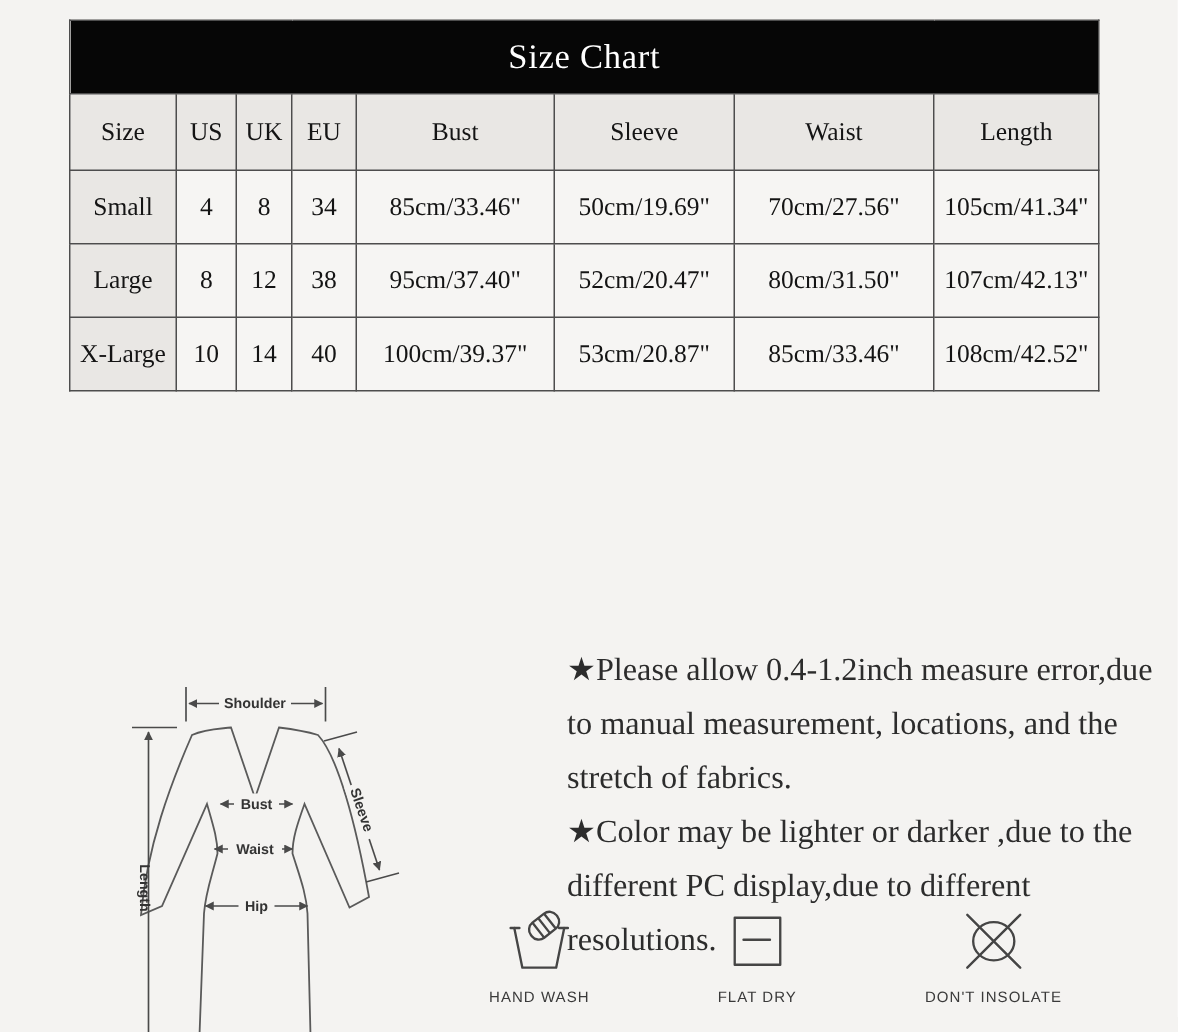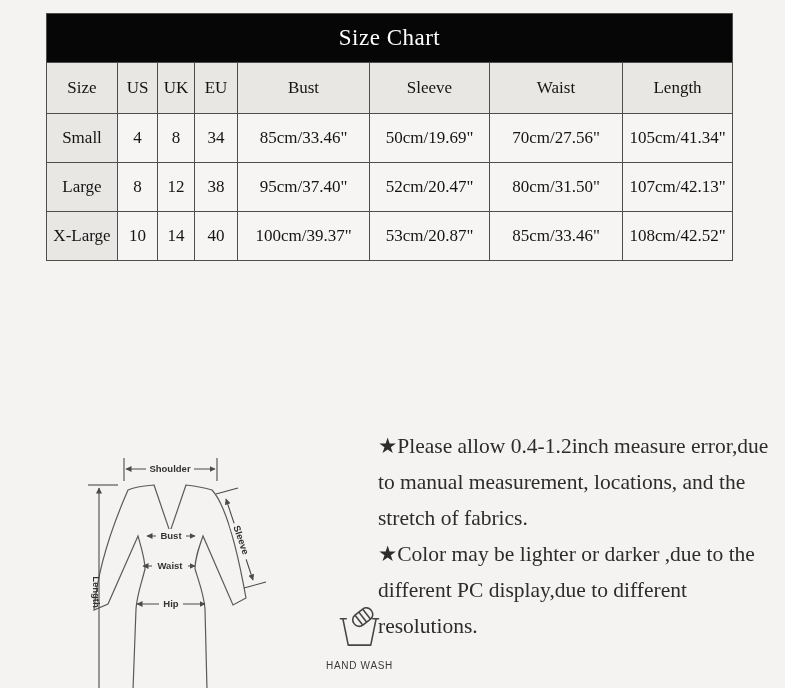--- a/index.html
+++ b/index.html
@@ -227,17 +227,32 @@
         <g transform="rotate(-38 27 13)">
           <rect x="16" y="7" width="22" height="13" rx="6"></rect>
           <line x1="22" y1="7.5" x2="22" y2="19.5"></line>
           <line x1="27" y1="7.5" x2="27" y2="19.5"></line>
           <line x1="32" y1="7.5" x2="32" y2="19.5"></line>
         </g>
       </svg>
       <div class="care-label">HAND WASH</div>
     </div>
 
-
+    <div class="care-item">
+      <svg width="47" height="47" viewBox="0 0 48 48">
+        <rect x="9" y="8" width="31" height="32"></rect>
+        <line x1="15" y1="23" x2="33" y2="23"></line>
+      </svg>
+      <div class="care-label">FLAT DRY</div>
+    </div>
+
+    <div class="care-item">
+      <svg width="47" height="47" viewBox="0 0 48 48">
+        <ellipse cx="24" cy="24" rx="14" ry="13"></ellipse>
+        <line x1="6" y1="6" x2="42" y2="42"></line>
+        <line x1="42" y1="6" x2="6" y2="42"></line>
+      </svg>
+      <div class="care-label">DON'T INSOLATE</div>
+    </div>
 
 
   </div>
 </div>
 
 </body></html>

